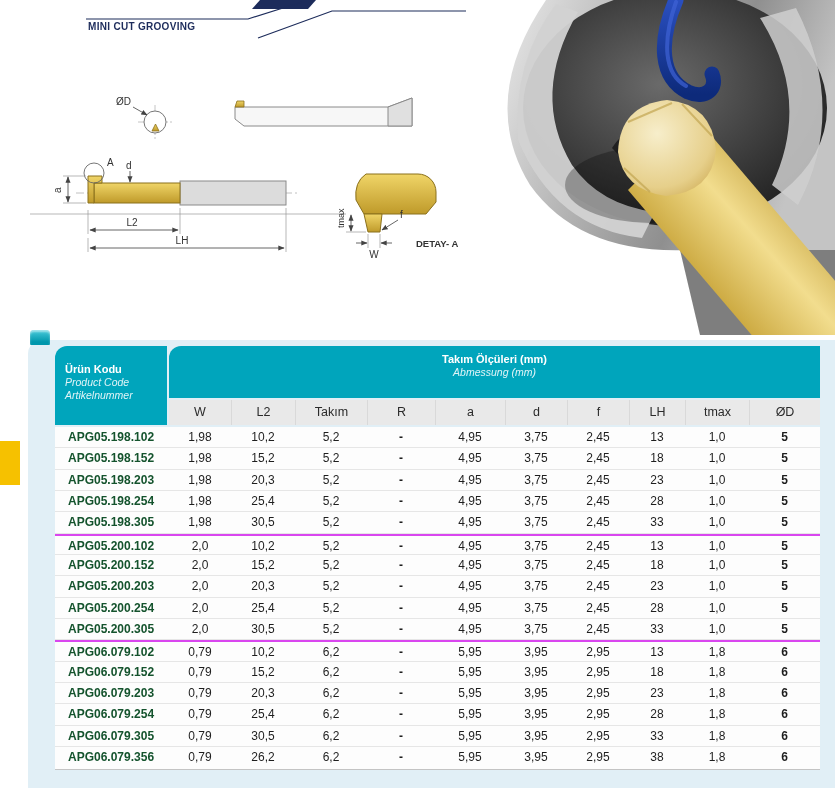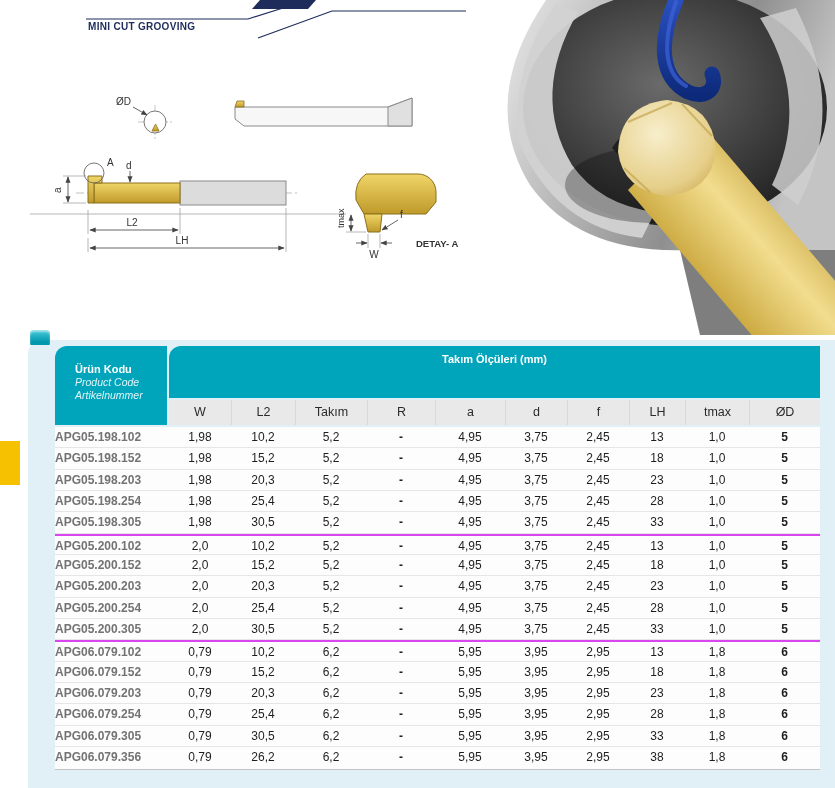--- a/index.html
+++ b/index.html
@@ -18,38 +18,38 @@
 
   .panel { position:absolute; left:28px; top:340px; width:807px; height:448px;
            background:var(--panel); border-top-left-radius:14px; }
   .corner-icon { position:absolute; left:30px; top:330px; width:20px; height:15px;
            background:linear-gradient(180deg,#49cbdb 0%, #0097ac 80%);
            border-radius:4px 4px 1px 1px; box-shadow:inset 0 2px 2px rgba(255,255,255,.5); }
 
   .tbl { position:absolute; left:55px; top:346px; width:765px; font-size:12px; }
   .thead { display:flex; margin-bottom:2px; }
   .code-head { width:117px; height:79px; background:var(--teal); border-top-left-radius:12px;
-               color:#fff; padding:16px 0 0 20px; margin-right:2px; }
+               color:#fff; padding:16px 0 0 10px; margin-right:2px; }
   .right-head { width:651px; }
   .dim-head { height:52px; background:var(--teal); border-top-left-radius:12px;
               color:#fff; text-align:center; padding-top:6px; margin-bottom:2px; }
   .h-tr { font-weight:bold; font-size:11px; line-height:14px; }
   .h-en,.h-de { font-style:italic; font-size:10.5px; line-height:13px; opacity:.88; }
   .cols-head { height:25px; background:#e9e9e9; display:grid;
                grid-template-columns:62px 64px 72px 68px 70px 62px 62px 56px 64px 71px; }
   .col-h { text-align:center; line-height:25px; color:#2b2b2b; font-size:12.5px; border-left:1px solid #d9d9d9; }
   .col-h:first-child { border-left:none; }
 
   .tbody { background:#fdfdfd; border-bottom:1px solid #c4c4c4; }
   .trow { display:grid; grid-template-columns:114px 62px 64px 72px 68px 70px 62px 62px 56px 64px 71px;
           height:21.35px; line-height:21.35px; border-bottom:1px solid #e6e6e6; }
   .trow:last-child { border-bottom:none; }
   .trow.group-start { border-top:2px solid #d946ef; }
   .cell { text-align:center; color:#1e1e1e; font-size:12px; }
-  .cell.code { text-align:left; font-weight:bold; color:#737373; }
+  .cell.code { text-align:left; padding-left:13px; font-weight:bold; color:#14532d; }
   .cell.bold { font-weight:bold; }
 
   svg text { font-family:"Liberation Sans", sans-serif; }
 </style>
 </head>
 <body>
 
 <div class="page">
 
   <svg class="title-deco" width="420" height="48" viewBox="0 0 420 48">
@@ -193,20 +193,21 @@
   <div class="tbl">
     <div class="thead">
       <div class="code-head">
         <div class="h-tr">Ürün Kodu</div>
         <div class="h-en">Product Code</div>
         <div class="h-de">Artikelnummer</div>
       </div>
       <div class="right-head">
         <div class="dim-head">
           <div class="h-tr">Takım Ölçüleri (mm)</div>
+          <div class="h-de">Abmessung (mm)</div>
         </div>
         <div class="cols-head">
             <div class="col-h">W</div>
             <div class="col-h">L2</div>
             <div class="col-h">Takım</div>
             <div class="col-h">R</div>
             <div class="col-h">a</div>
             <div class="col-h">d</div>
             <div class="col-h">f</div>
             <div class="col-h">LH</div>

